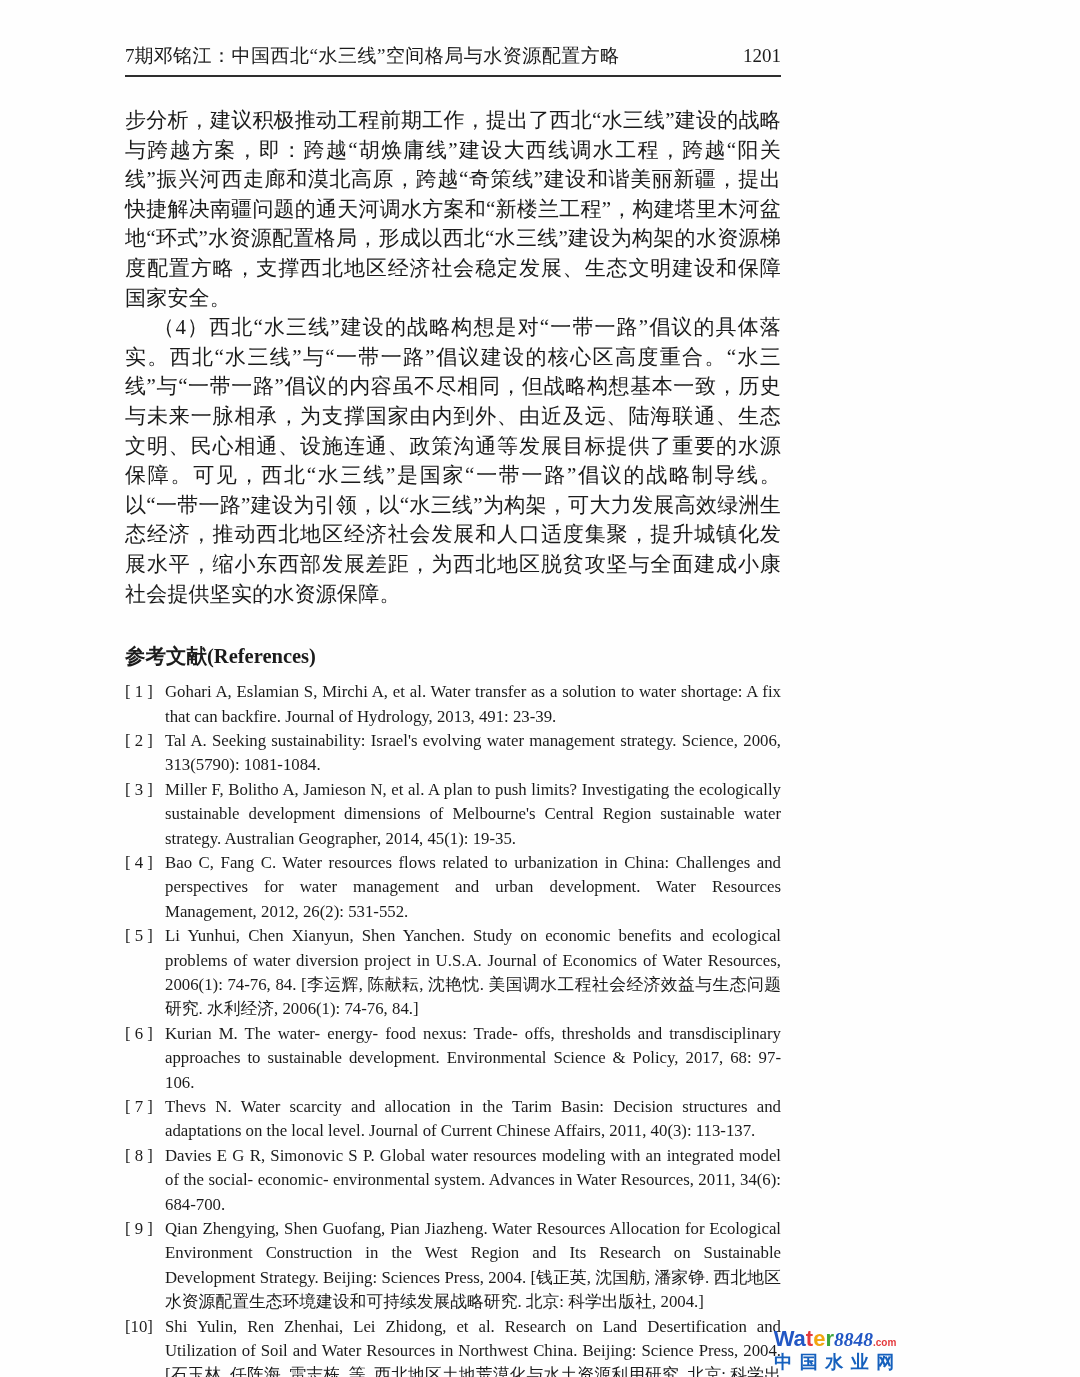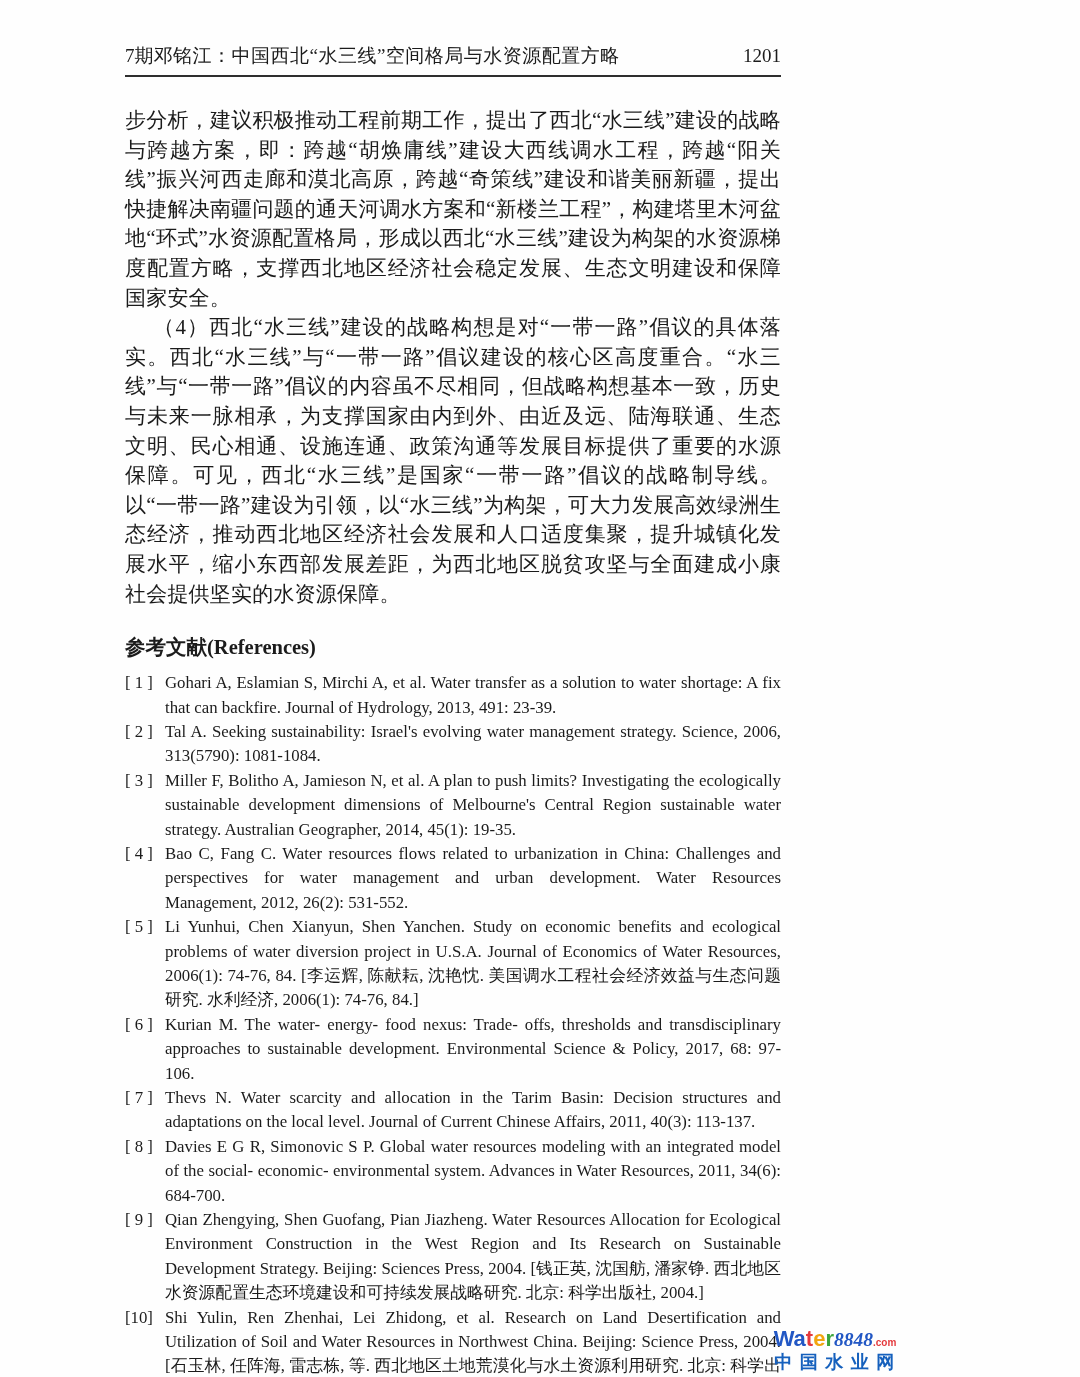--- a/index.html
+++ b/index.html
@@ -34,21 +34,21 @@
   .body-para {
     margin: 0;
     font-size: 21px;
     line-height: 29.6px;
     text-align: justify;
     letter-spacing: 0.2px;
   }
   .body-para.first { margin-top: 29px; font-family: Liberation Serif, serif; }
   .body-para.indent { text-indent: 1.35em; }
   .refs-heading {
-    margin: 25px 0 11px 0;
+    margin: 34px 0 11px 0;
     font-size: 20.5px;
     font-weight: bold;
     line-height: 26px;
   }
   .ref-list { margin: 0; padding: 0; }
   .ref-row {
     display: flex;
     font-size: 16.8px;
     line-height: 24.4px;
   }

